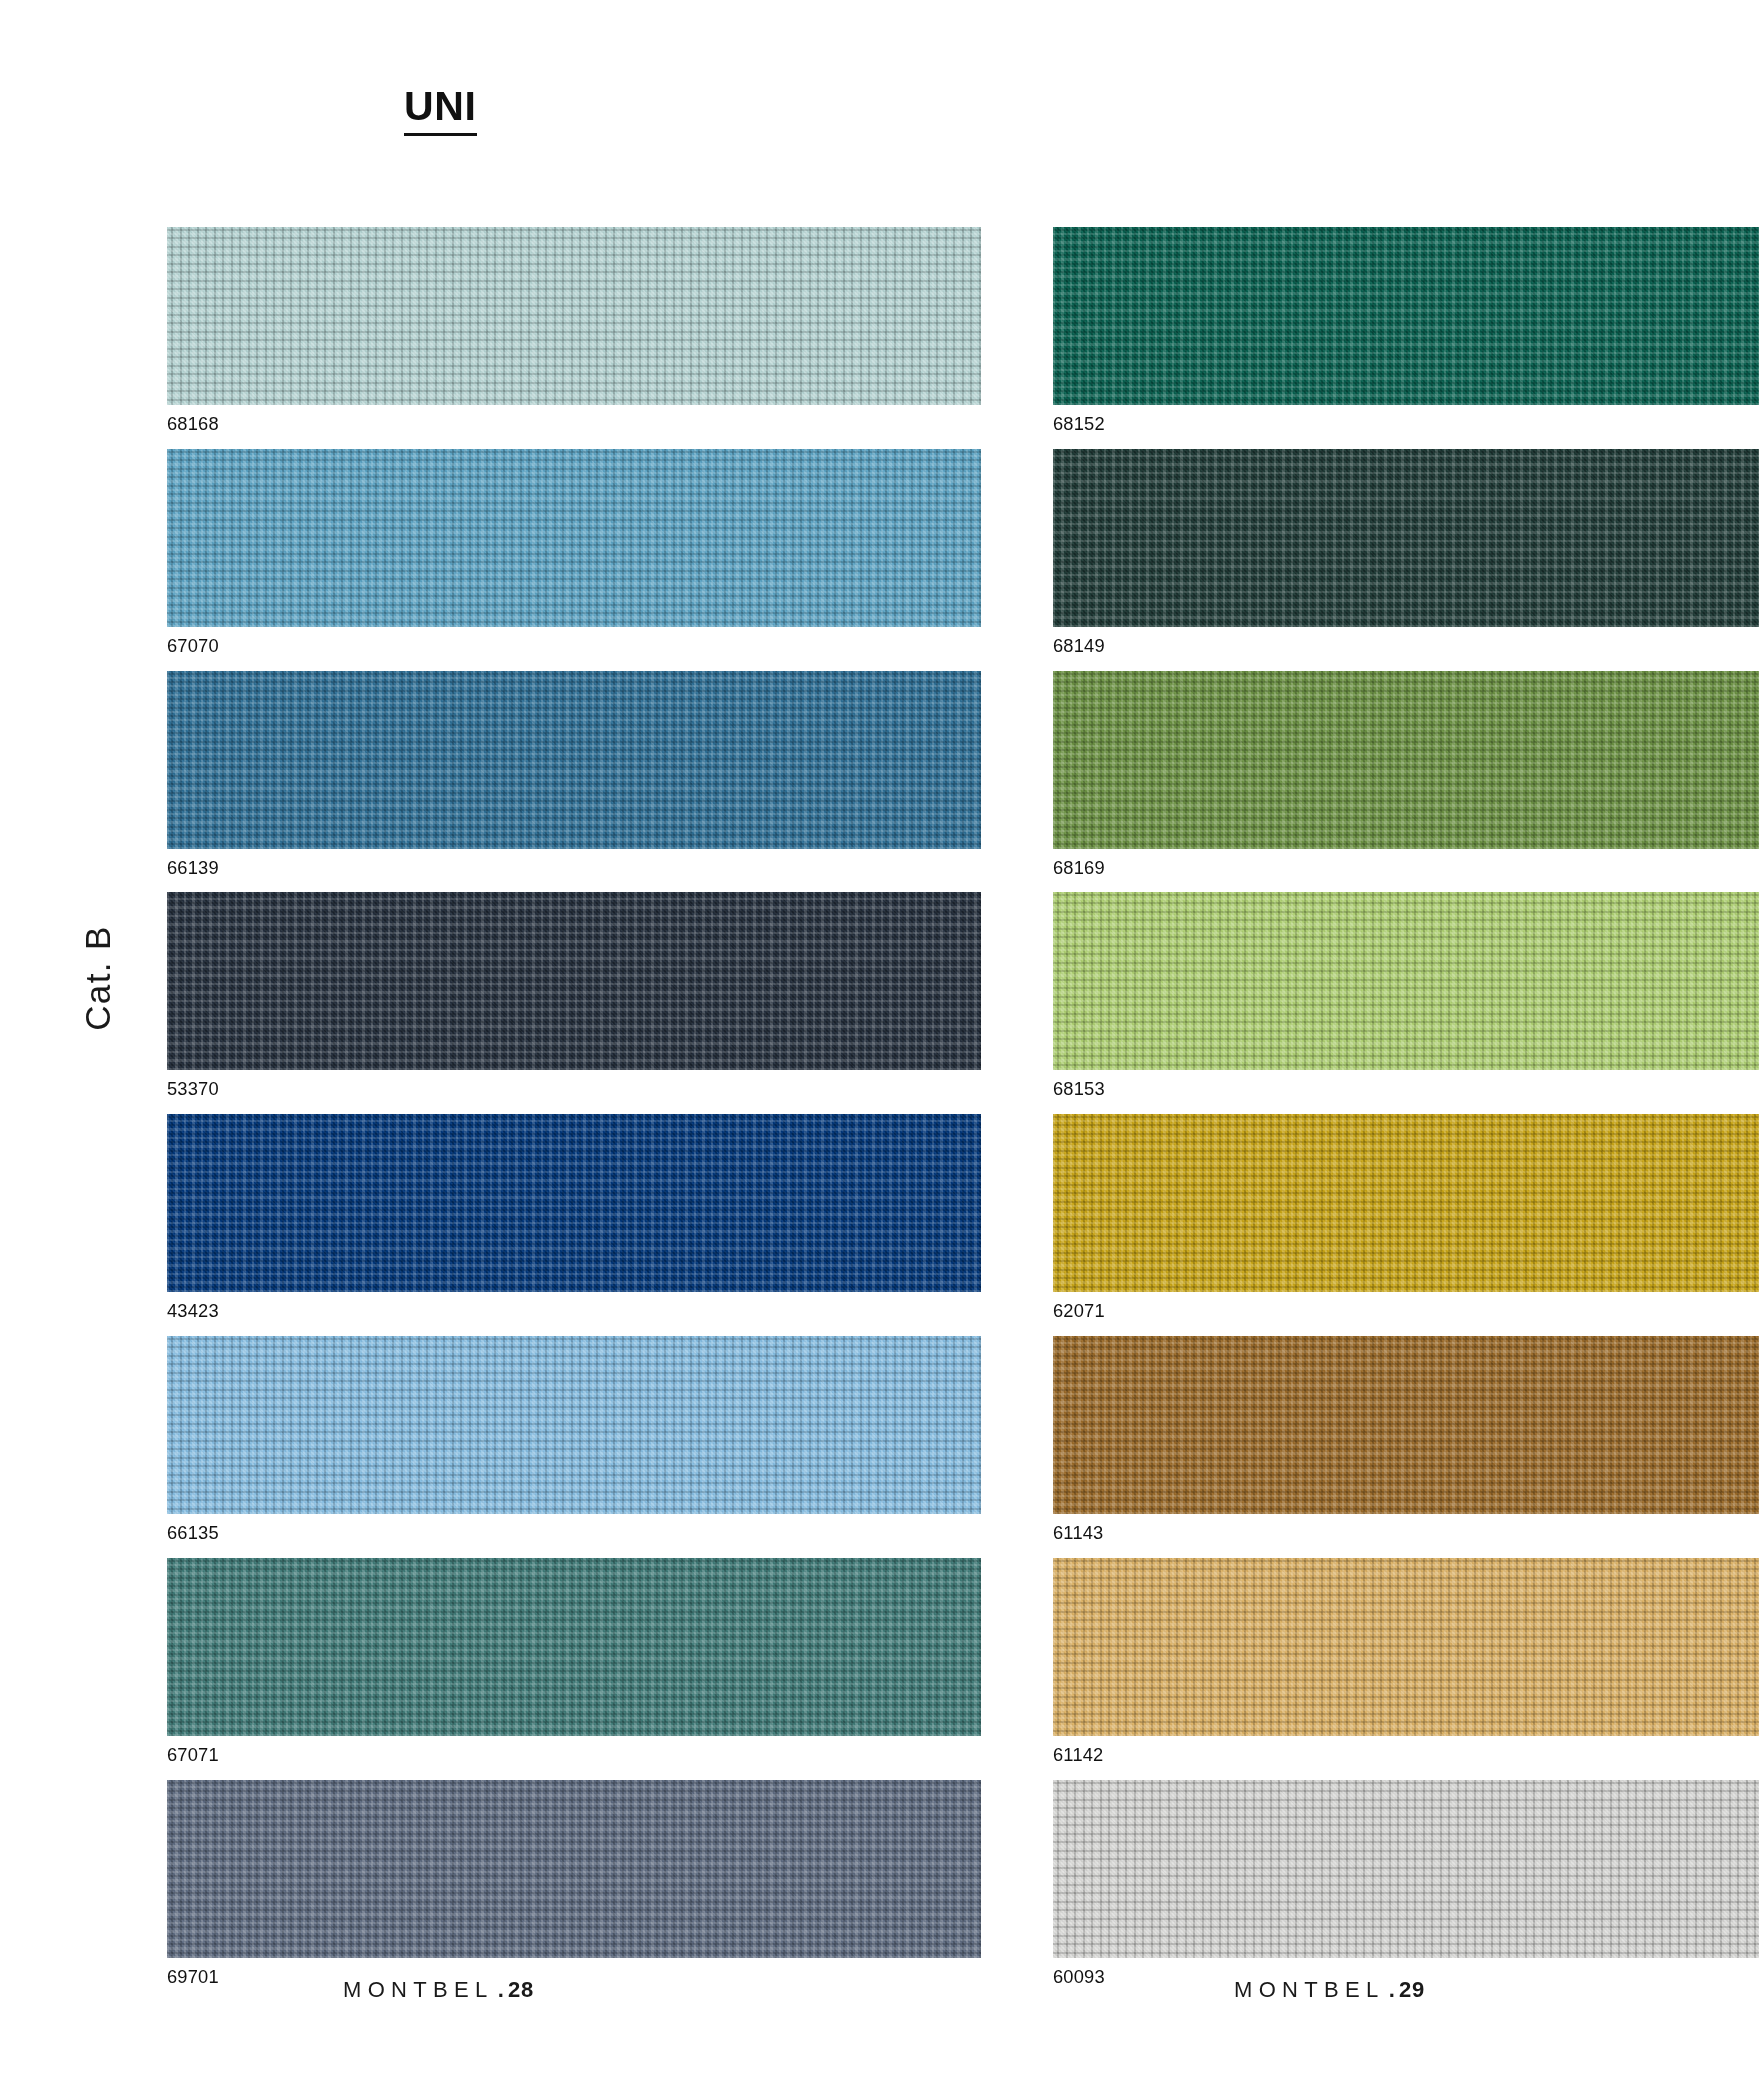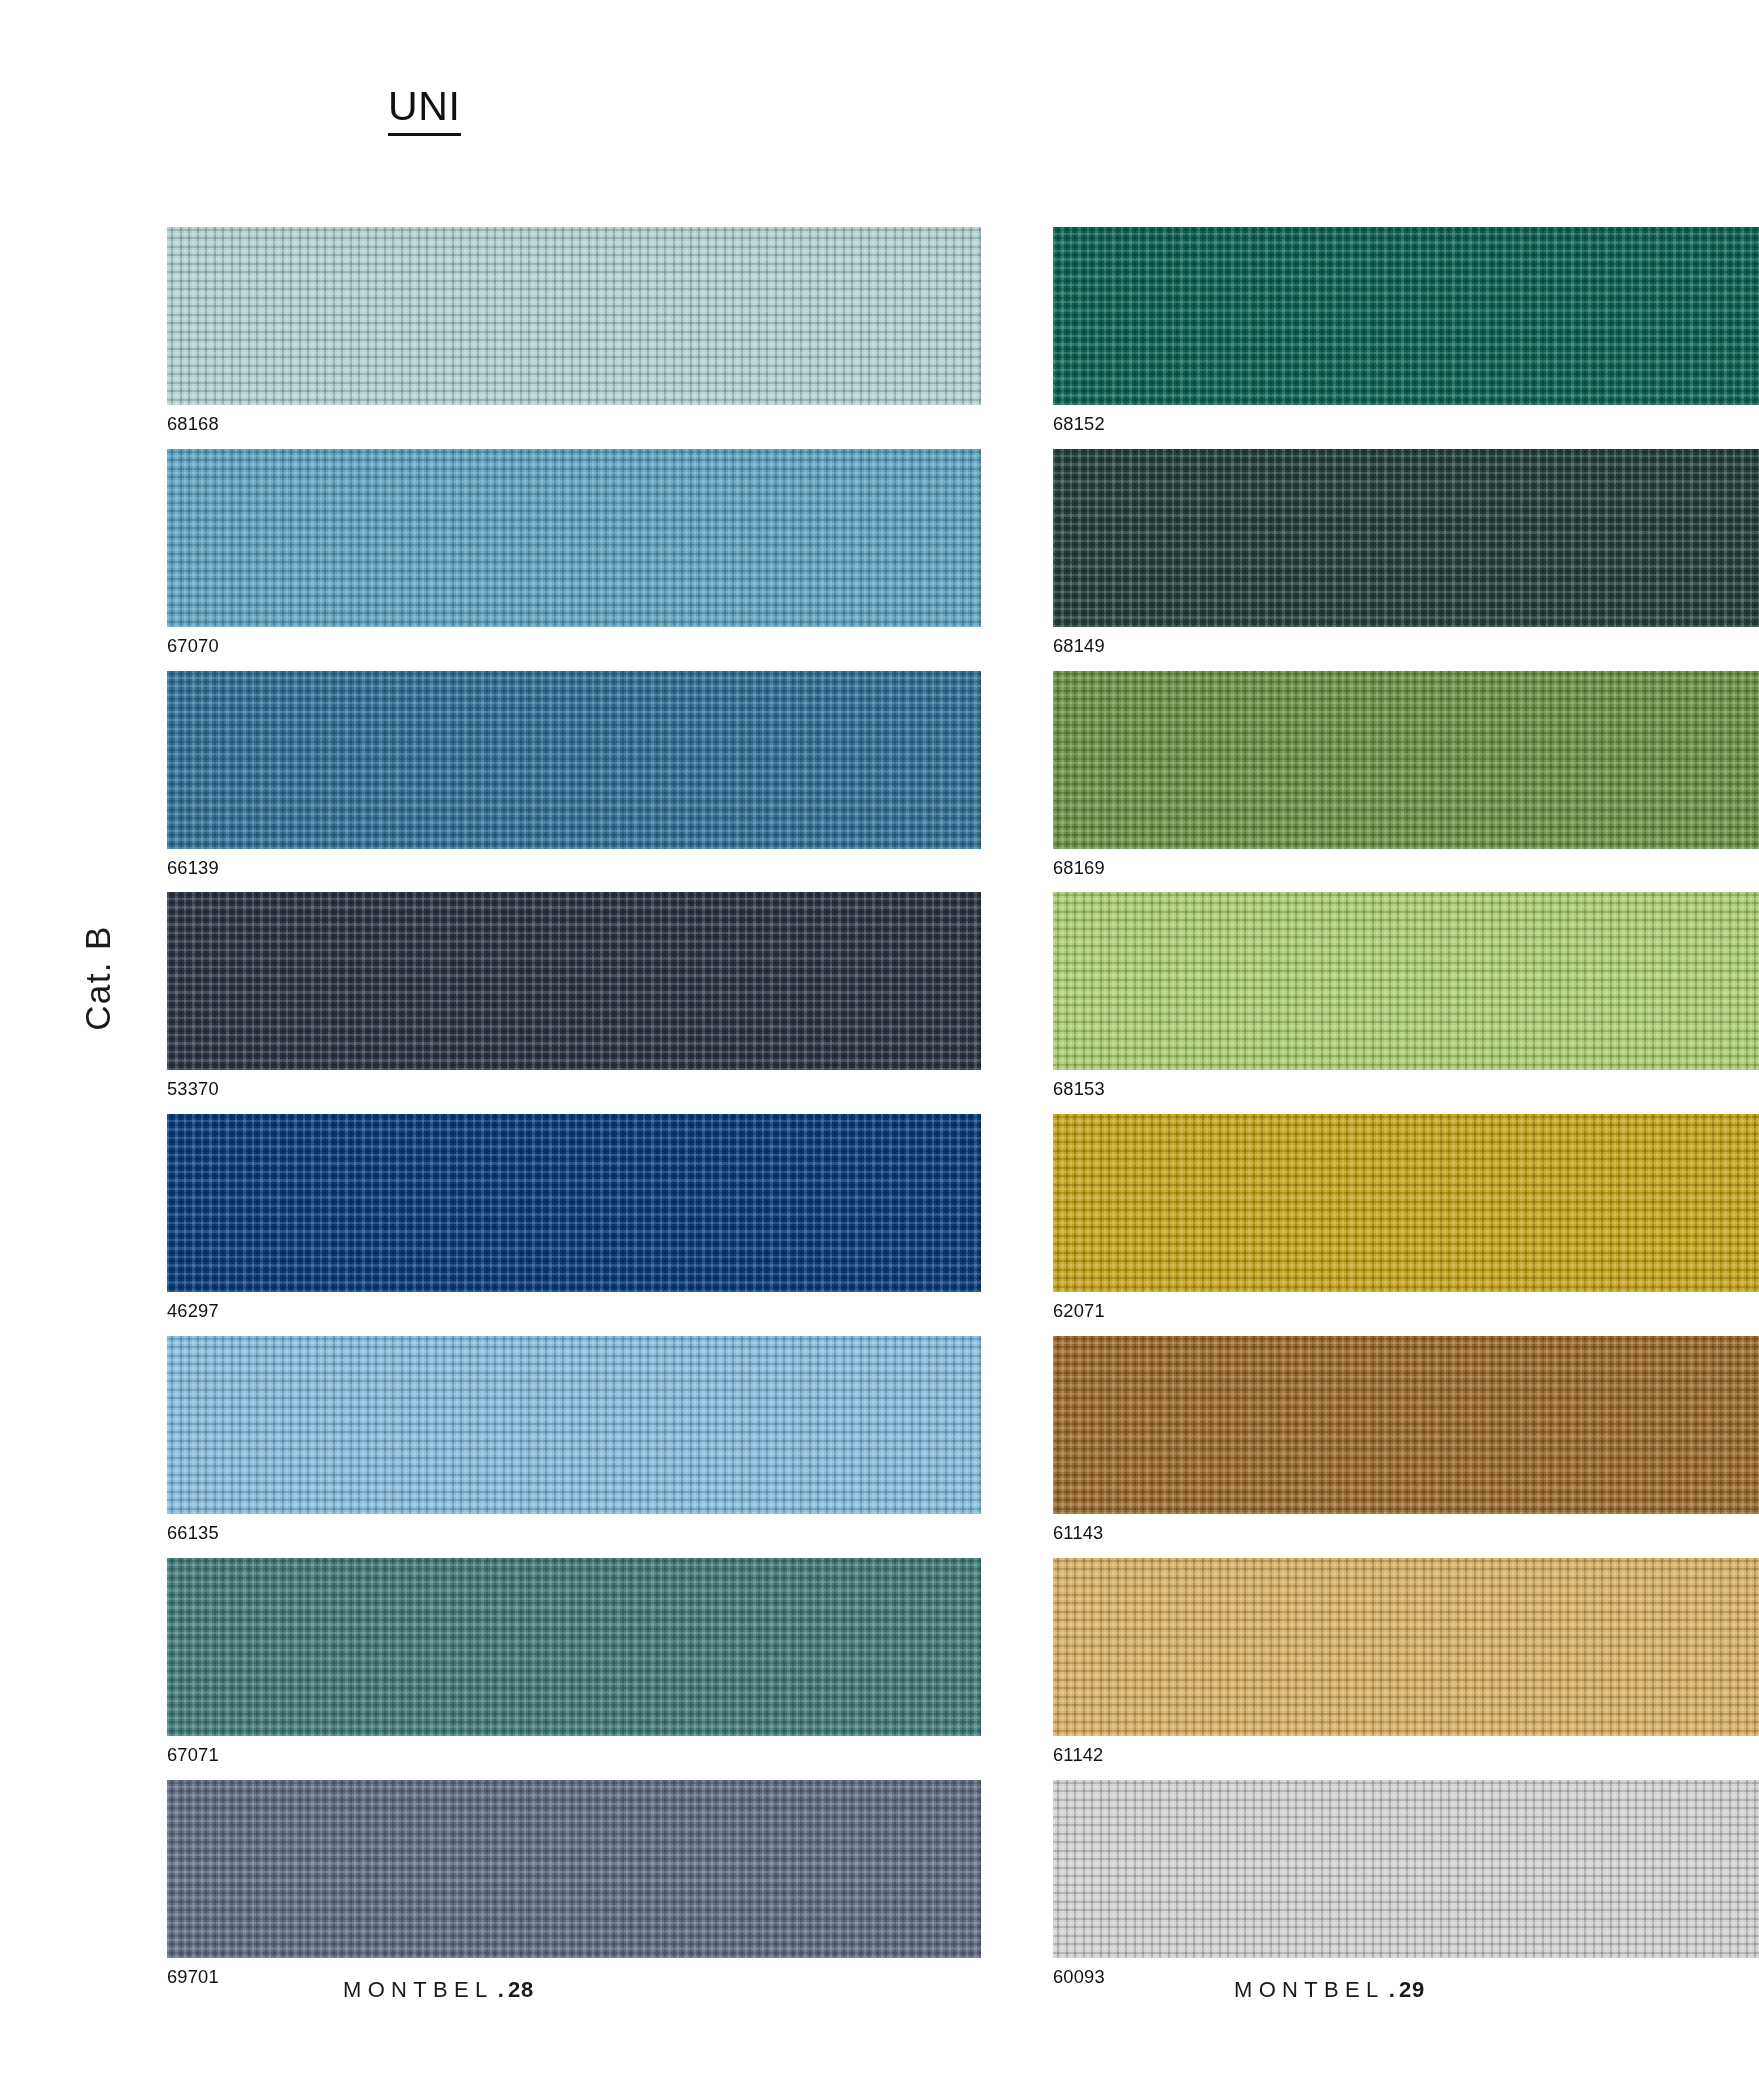--- a/index.html
+++ b/index.html
@@ -12,24 +12,24 @@
     width: 1759px;
     height: 2097px;
     position: relative;
     font-family: "Liberation Sans", sans-serif;
     overflow: hidden;
   }
 
   
   .page-title {
     position: absolute;
-    left: 388px;
+    left: 404px;
     top: 86px;
     font-size: 41px;
-    font-weight: normal;
+    font-weight: bold;
     letter-spacing: 0.7px;
     color: #111111;
     line-height: 1;
     padding-bottom: 6.3px;
     border-bottom: 3.5px solid #111111;
   }
 
   
   .cat-label {
     position: absolute;
@@ -158,21 +158,21 @@
     <div class="swatch-block">
       <div class="swatch" style="background-color: rgb(45, 111, 150);"></div>
       <div class="swatch-code">66139</div>
     </div>
     <div class="swatch-block">
       <div class="swatch" style="background-color: rgb(36, 47, 61);"></div>
       <div class="swatch-code">53370</div>
     </div>
     <div class="swatch-block">
       <div class="swatch" style="background-color: rgb(0, 54, 122);"></div>
-      <div class="swatch-code">46297</div>
+      <div class="swatch-code">43423</div>
     </div>
     <div class="swatch-block">
       <div class="swatch" style="background-color: rgb(133, 189, 226);"></div>
       <div class="swatch-code">66135</div>
     </div>
     <div class="swatch-block">
       <div class="swatch" style="background-color: rgb(62, 122, 119);"></div>
       <div class="swatch-code">67071</div>
     </div>
     <div class="swatch-block">

